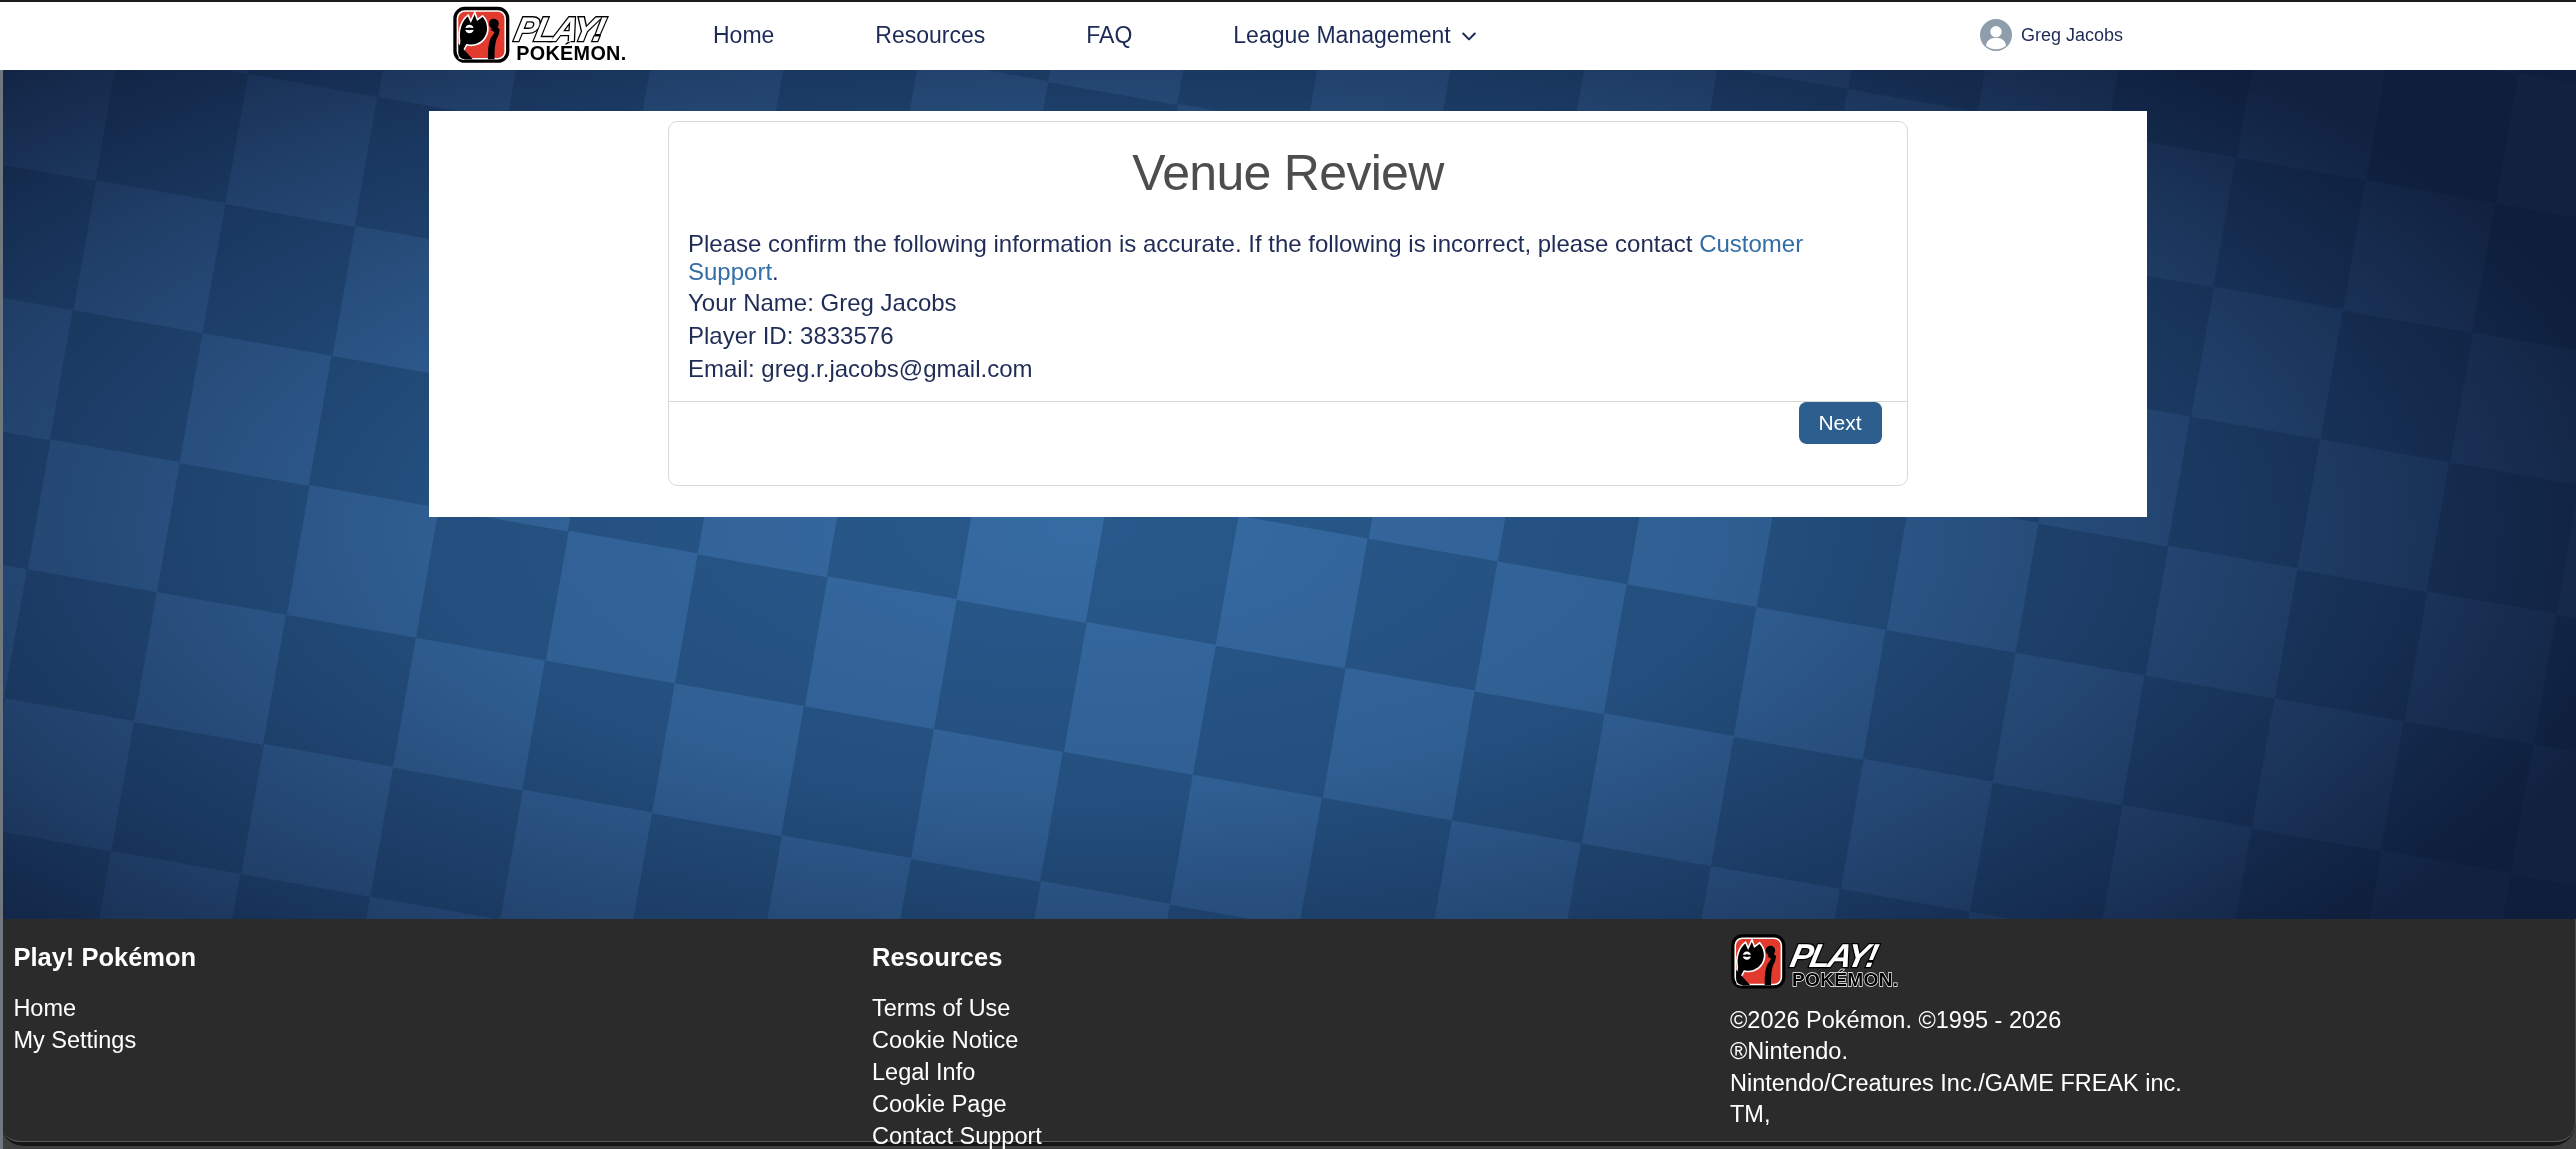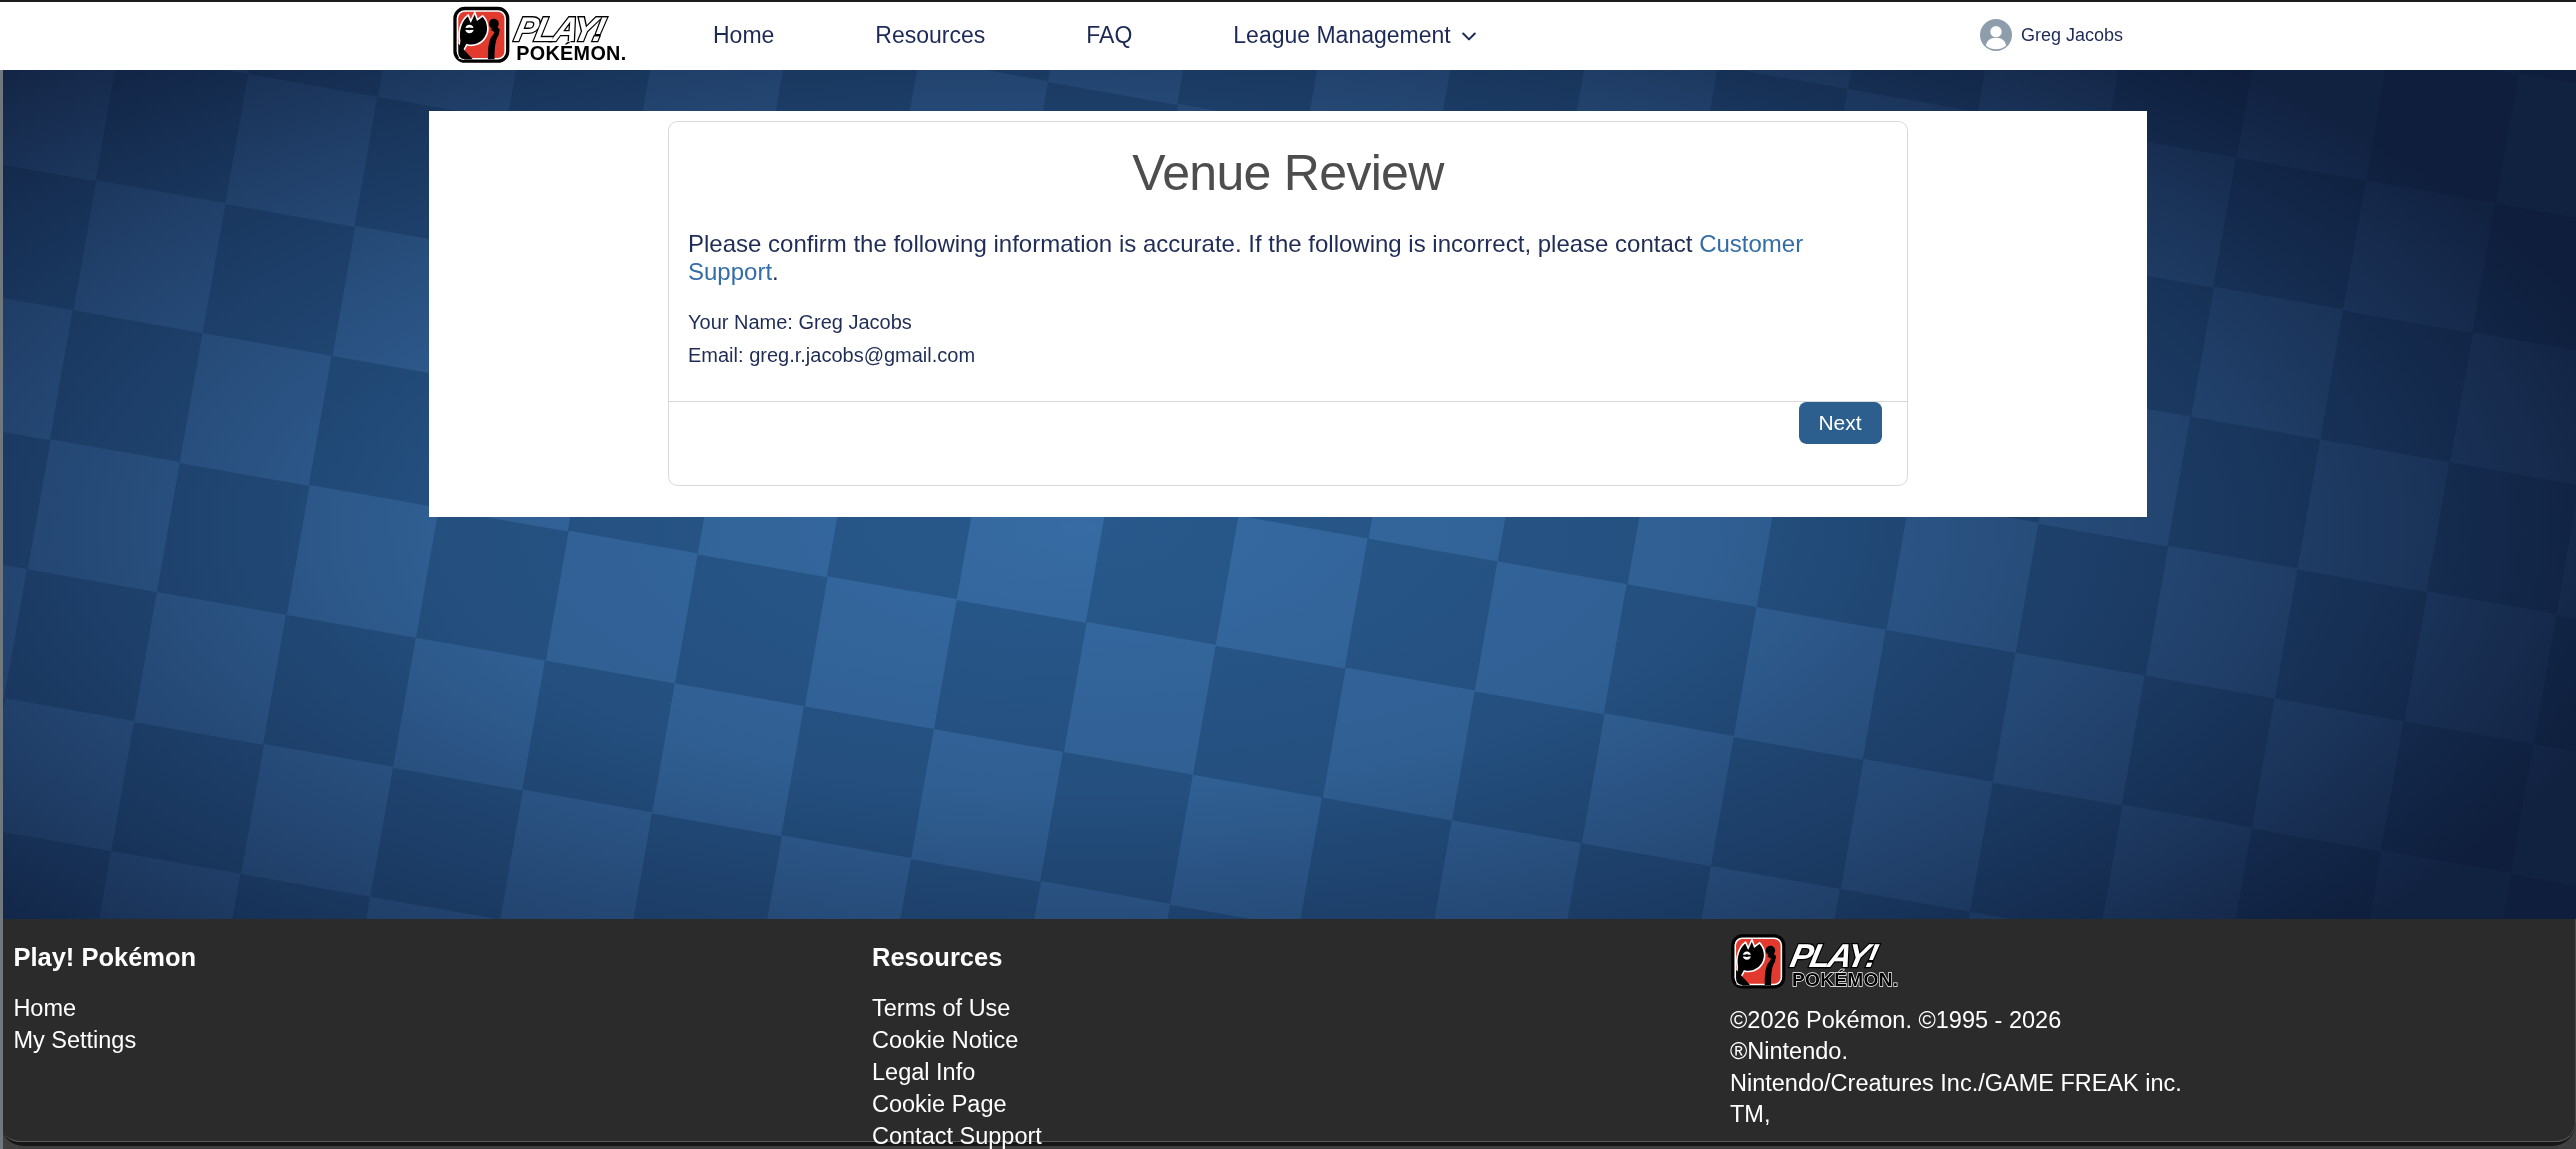--- a/index.html
+++ b/index.html
@@ -39,21 +39,21 @@
       rgba(10,19,46,0) 0%,rgba(10,19,46,0.14) 40%,rgba(10,19,46,0.48) 72%,rgba(8,15,40,0.8) 100%);}
 
   
   .sheet{position:absolute;left:429px;top:41px;width:1718px;height:406px;background:#ffffff;}
   .venue-card{position:absolute;left:239px;top:10px;width:1240px;height:365px;background:#fff;
     border:0.7px solid #d8d8d8;border-radius:9.4px;display:flex;flex-direction:column;overflow:hidden;}
   .card-body{flex:1;padding:0 19px;}
   .card-title{margin:21.5px 0 0;font-size:50px;font-weight:400;letter-spacing:-0.7px;color:var(--title-gray);text-align:center;}
   .card-intro{margin:28px 0 0;font-size:24px;color:var(--body-navy);}
   .card-intro a{color:var(--link-blue);text-decoration:none;cursor:pointer;}
-  .info-block{margin-top:20px;font-size:20px;line-height:33px;color:var(--body-navy);}
+  .info-block{font-size:24px;line-height:33px;color:var(--body-navy);}
   .card-footer{border-top:0.7px solid #d8d8d8;height:84px;display:flex;align-items:flex-start;justify-content:flex-end;padding-right:25.5px;}
   .next-btn{width:83px;height:42px;background:var(--button-blue);color:#fff;font-size:21px;
     border:none;border-radius:7.4px;cursor:pointer;font-family:inherit;}
 
   
   footer{position:absolute;top:919px;left:0;width:2576px;height:231px;background:#3f3f3f;}
   .footer-back{position:absolute;left:0;top:0;width:100%;height:227px;background:#161616;border-radius:0 0 24px 24px;}
   .footer-panel{position:absolute;left:0;top:0;width:100%;height:223px;background:var(--footer-bg);
     border-radius:0 0 20px 20px;border-bottom:0.7px solid #5a5a5a;border-right:0.7px solid #4a4a4a;}
   .fcol{position:absolute;color:#fff;}
@@ -139,20 +139,24 @@
         <h1 class="card-title">Venue Review</h1>
         <p class="card-intro">
           <span>Please confirm the following information is accurate. If the following is incorrect, please contact </span><a>Customer Support</a><span>.</span>
         </p>
         <div class="info-block">
           <div>
             <span>Your Name:</span>
             <span>Greg Jacobs</span>
           </div>
           <div>
+            <span>Player ID:</span>
+            <span>3833576</span>
+          </div>
+          <div>
             <span>Email:</span>
             <span>greg.r.jacobs@gmail.com</span>
           </div>
         </div>
       </div>
       <div class="card-footer">
         <button class="next-btn">Next</button>
       </div>
     </section>
   </div>

